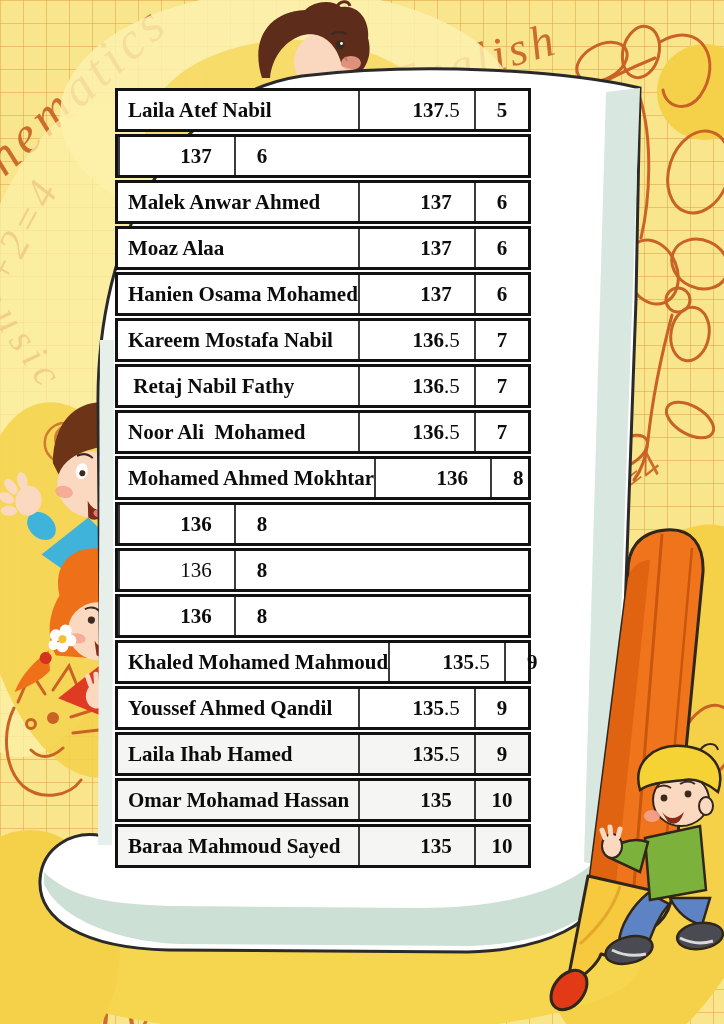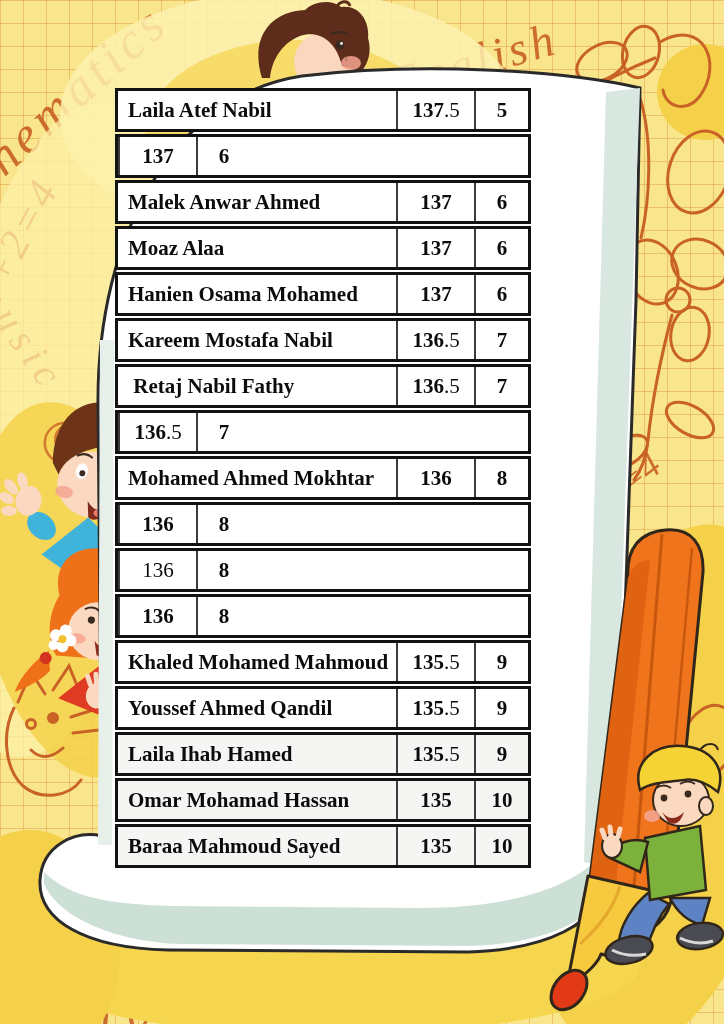--- a/index.html
+++ b/index.html
@@ -35,21 +35,21 @@
     display:flex;align-items:stretch;
   }
   .row.tint{background:#f5f5f4;}
   .cell-name{
     flex:1 1 auto;display:flex;align-items:center;padding-left:10px;
     font-weight:700;font-size:21px;color:#0c0c0c;white-space:pre;
   }
   .cell-score{
     width:76px;flex:0 0 76px;border-left:2px solid #3c3c3c;
     display:flex;align-items:center;justify-content:center;
-    font-weight:700;font-size:21px;color:#0c0c0c;
+    font-weight:700;font-size:21px;color:#0c0c0c;padding-left:38px;
   }
   .cell-score .dec{font-weight:400;}
   .cell-score.light{font-weight:400;}
   .cell-rank{
     width:52px;flex:0 0 52px;border-left:2px solid #3c3c3c;
     display:flex;align-items:center;justify-content:center;
     font-weight:700;font-size:21px;color:#0c0c0c;
   }
 </style>
 </head>
@@ -281,20 +281,21 @@
     <div class="row">
       <div class="cell-name"> Retaj Nabil Fathy</div>
       <div class="cell-score">
           <span>136</span>
           <span class="dec">.5</span>
         </div>
       <div class="cell-rank">7</div>
     </div>
 
     <div class="row">
+      <div class="cell-name">Noor Ali  Mohamed</div>
       <div class="cell-score">
           <span>136</span>
           <span class="dec">.5</span>
         </div>
       <div class="cell-rank">7</div>
     </div>
 
     <div class="row">
       <div class="cell-name">Mohamed Ahmed Mokhtar</div>
       <div class="cell-score">

